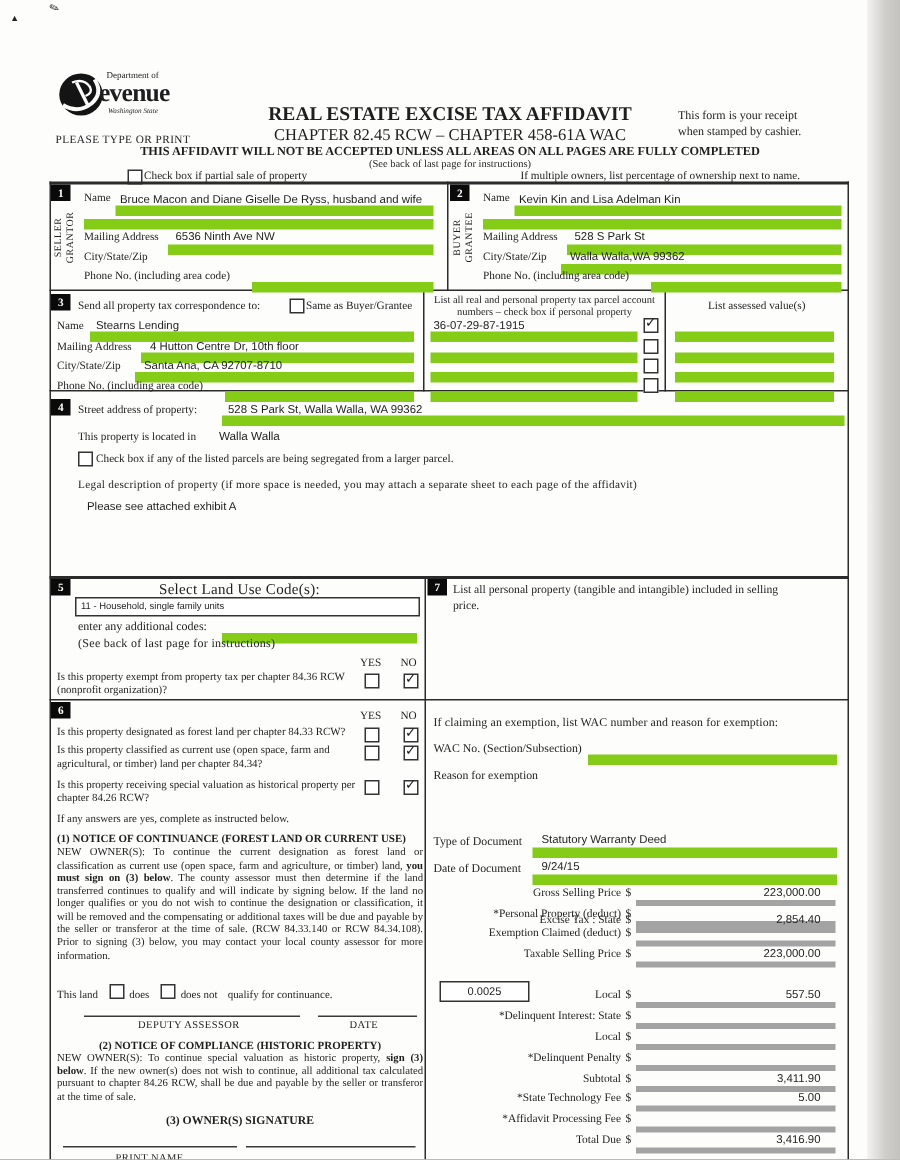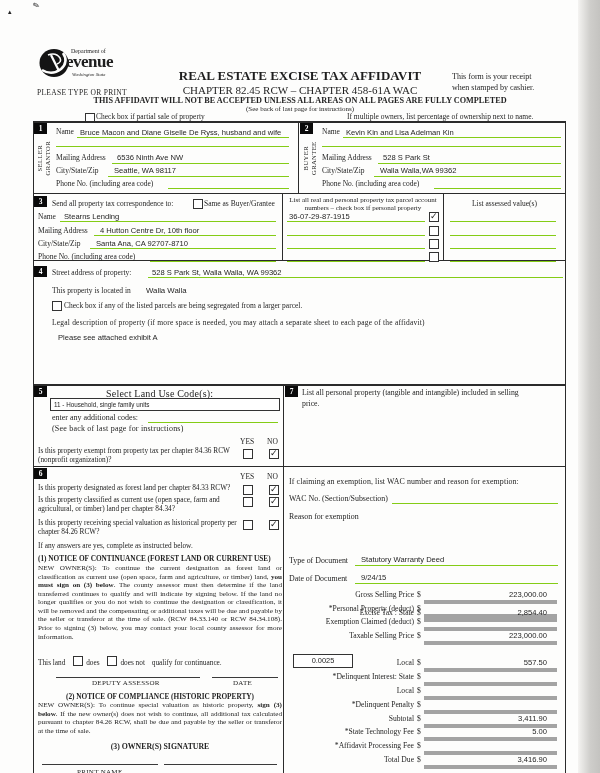--- a/index.html
+++ b/index.html
@@ -2,21 +2,21 @@
 <html><head>
 <meta charset="utf-8">
 <style>
   html,body{margin:0;padding:0;background:#888;}
   #page{position:relative;width:600px;height:773px;background:#fefefdff;overflow:hidden;
         font-family:"Liberation Serif",serif;color:#1e1e1e;background:#fdfdfc;}
   .abs{position:absolute;}
   .san{font-family:"Liberation Sans",sans-serif;}
   .b{font-weight:bold;}
   .ctr{text-align:center;}
-  .ul{border-bottom:1px solid #84cc16;}
+  .ul{border-bottom:7px solid #84cc16;}
   .hline{position:absolute;background:#2b2b2b;height:1px;}
   .vline{position:absolute;background:#2b2b2b;width:1px;}
   .numbox{position:absolute;width:13px;height:11px;background:#0a0a0a;color:#fff;
           font:bold 7.5px "Liberation Serif",serif;text-align:center;line-height:11px;}
   .cb{position:absolute;width:8px;height:8px;border:1px solid #333;background:#fff;}
   .cb-i{display:inline-block;width:8px;height:8px;border:1px solid #333;background:#fff;
         vertical-align:-1px;margin:0 3px 0 1px;position:relative;}
   .cb.checked::after,.cb-i.checked::after{content:"\2713";position:absolute;left:0px;top:-2px;
         font-size:9px;color:#222;font-family:"DejaVu Sans",sans-serif;}
   .lbl{font-size:7.5px;}
@@ -91,23 +91,20 @@
   <span class="abs lbl" style="left:56px;top:127px;">Name</span>
   <div class="abs ul" style="left:77px;top:126px;width:212px;height:11px;">
     <span class="san" style="font-size:7.6px;position:absolute;left:3px;top:2px;white-space:nowrap;">Bruce Macon and Diane Giselle De Ryss, husband and wife</span>
   </div>
   <div class="abs ul" style="left:56px;top:136px;width:233px;height:10px;"></div>
   <span class="abs lbl" style="left:56px;top:153px;">Mailing Address</span>
   <div class="abs ul" style="left:112px;top:152px;width:177px;height:11px;">
     <span class="san" style="font-size:7.6px;position:absolute;left:5px;top:1px;white-space:nowrap;">6536 Ninth Ave NW</span>
   </div>
   <span class="abs lbl" style="left:56px;top:166px;">City/State/Zip</span>
-  <div class="abs ul" style="left:108px;top:165px;width:181px;height:11px;">
-    <span class="san" style="font-size:7.6px;position:absolute;left:6px;top:1px;white-space:nowrap;">Seattle, WA 98117</span>
-  </div>
   <span class="abs lbl" style="left:56px;top:179px;">Phone No. (including area code)</span>
   <div class="abs ul" style="left:168px;top:178px;width:121px;height:10px;"></div>
 
   <div class="numbox" style="left:300px;top:123px;">2</div>
   <div class="vlabel" style="left:279px;top:150px;">
     <span style="display:block;">BUYER</span>
     <span style="display:block;">GRANTEE</span>
   </div>
   <span class="abs lbl" style="left:322px;top:127px;">Name</span>
   <div class="abs ul" style="left:343px;top:126px;width:218px;height:11px;">

